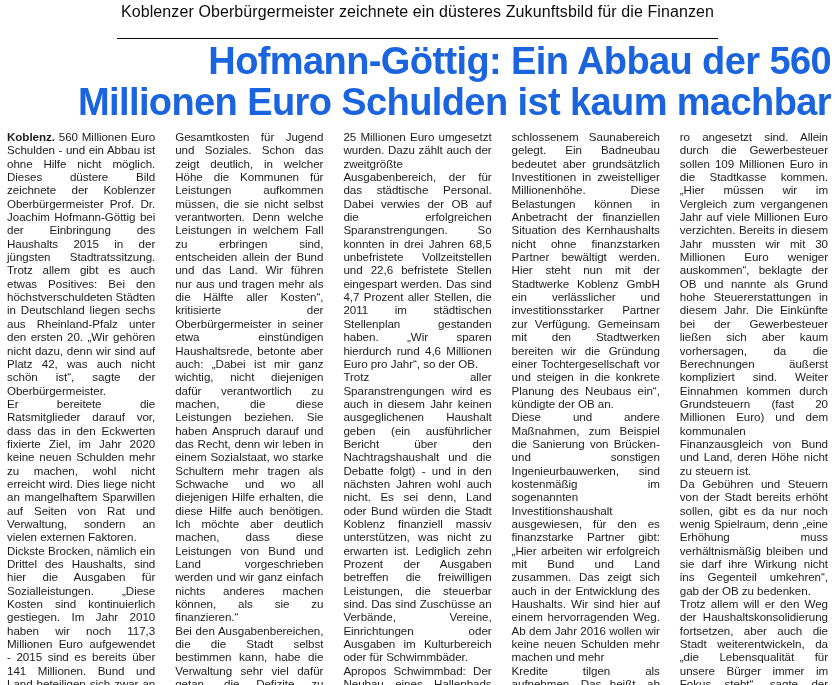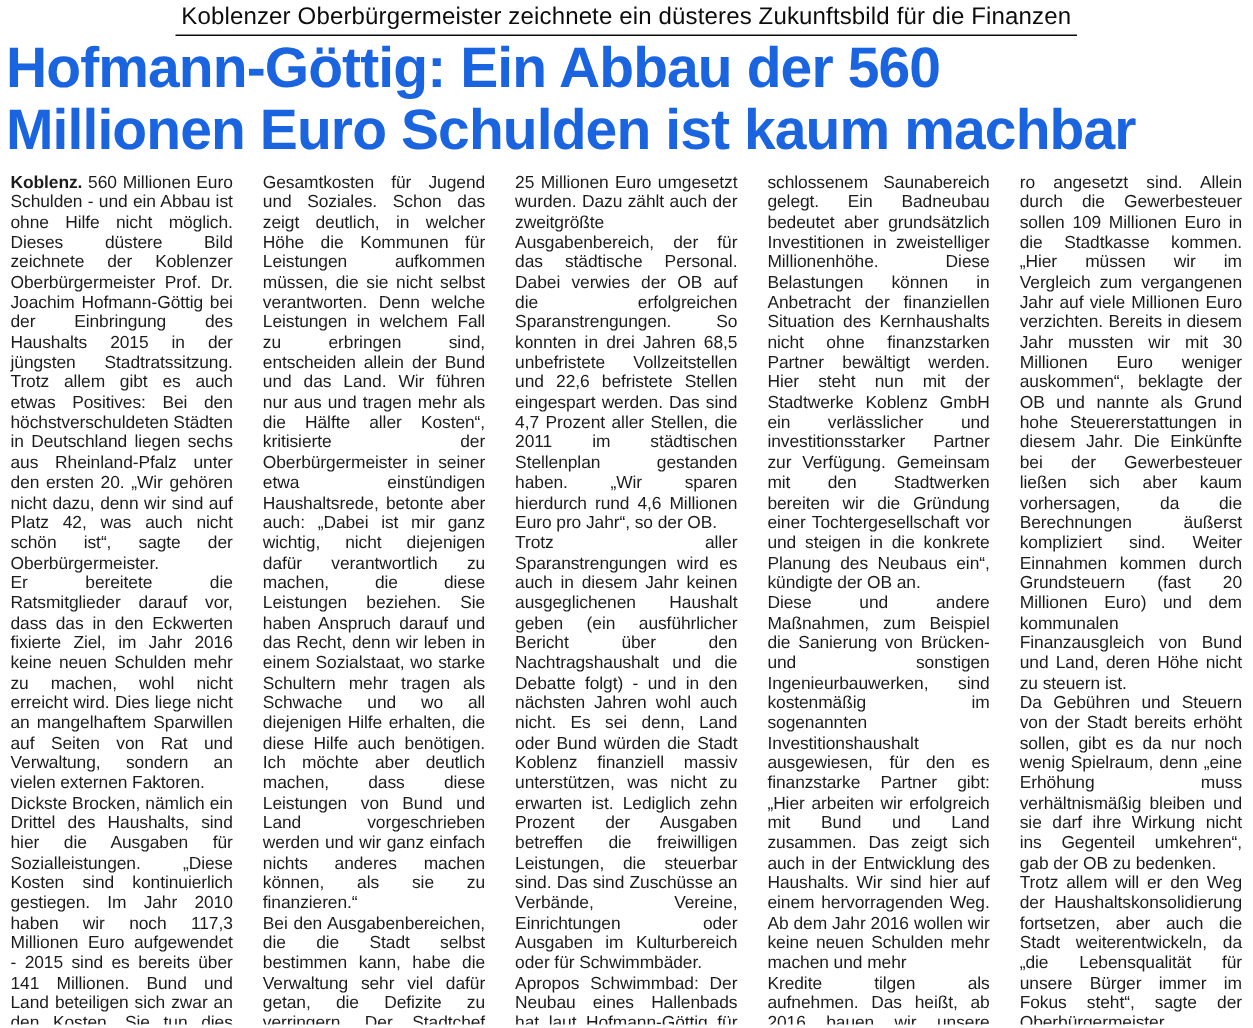--- a/index.html
+++ b/index.html
@@ -16,26 +16,26 @@
     font-family:"Liberation Sans", sans-serif;
     color:var(--body-text);
   }
   .page{width:835px;height:685px;padding:2px 4px 0 4px;}
   .kicker-row{text-align:center;}
   .kicker{
     display:inline-block;
     font-size:16px;line-height:19px;
     color:#0c0c0c;
     border-bottom:1.5px solid #0c0c0c;
-    padding:0 4px 2px 4px;
+    padding:0 4px 17px 4px;
     letter-spacing:0.1px;
   }
   .headline{
     margin-top:2px;
-    text-align:left;
+    text-align:right;
     color:var(--headline-blue);
     font-weight:bold;
     font-size:38px;
     line-height:41px;
     letter-spacing:-0.6px;
   }
   .columns{
     display:flex;
     gap:20px;
     padding:0 3px;
@@ -74,21 +74,21 @@
   <div class="kicker-row">
     <span class="kicker">Koblenzer Oberbürgermeister zeichnete ein düsteres Zukunftsbild für die Finanzen</span>
   </div>
   <div class="headline">
     <div>Hofmann-Göttig: Ein Abbau der 560</div>
     <div>Millionen Euro Schulden ist kaum machbar</div>
   </div>
   <div class="columns">
       <div class="col">
         <p class="para"><b>Koblenz.</b> 560 Millionen Euro Schulden - und ein Abbau ist ohne Hilfe nicht möglich. Dieses düstere Bild zeichnete der Koblenzer Oberbürgermeister Prof. Dr. Joachim Hofmann-Göttig bei der Einbringung des Haushalts 2015 in der jüngsten Stadtratssitzung. Trotz allem gibt es auch etwas Positives: Bei den höchstverschuldeten Städten in Deutschland liegen sechs aus Rheinland-Pfalz unter den ersten 20. „Wir gehören nicht dazu, denn wir sind auf Platz 42, was auch nicht schön ist“, sagte der Oberbürgermeister.</p>
-        <p class="para">Er bereitete die Ratsmitglieder darauf vor, dass das in den Eckwerten fixierte Ziel, im Jahr 2016 keine neuen Schulden mehr zu machen, wohl nicht erreicht wird. Dies liege nicht an mangelhaftem Sparwillen auf Seiten von Rat und Verwaltung, sondern an vielen externen Faktoren.</p>
+        <p class="para">Er bereitete die Ratsmitglieder darauf vor, dass das in den Eckwerten fixierte Ziel, im Jahr 2020 keine neuen Schulden mehr zu machen, wohl nicht erreicht wird. Dies liege nicht an mangelhaftem Sparwillen auf Seiten von Rat und Verwaltung, sondern an vielen externen Faktoren.</p>
         <p class="para">Dickste Brocken, nämlich ein Drittel des Haushalts, sind hier die Ausgaben für Sozialleistungen. „Diese Kosten sind kontinuierlich gestiegen. Im Jahr 2010 haben wir noch 117,3 Millionen Euro aufgewendet - 2015 sind es bereits über 141 Millionen. Bund und Land beteiligen sich zwar an den Kosten. Sie tun dies unserer Meinung nach aber viel zu wenig. Ziehen wir alle Erträge ab, so muss die Stadt Koblenz im nächsten Jahr über 76 Millionen Euro allein schultern - das ist mehr als die Hälfte der</p>
       </div>
       <div class="col">
         <p class="para">Gesamtkosten für Jugend und Soziales. Schon das zeigt deutlich, in welcher Höhe die Kommunen für Leistungen aufkommen müssen, die sie nicht selbst verantworten. Denn welche Leistungen in welchem Fall zu erbringen sind, entscheiden allein der Bund und das Land. Wir führen nur aus und tragen mehr als die Hälfte aller Kosten“, kritisierte der Oberbürgermeister in seiner etwa einstündigen Haushaltsrede, betonte aber auch: „Dabei ist mir ganz wichtig, nicht diejenigen dafür verantwortlich zu machen, die diese Leistungen beziehen. Sie haben Anspruch darauf und das Recht, denn wir leben in einem Sozialstaat, wo starke Schultern mehr tragen als Schwache und wo all diejenigen Hilfe erhalten, die diese Hilfe auch benötigen. Ich möchte aber deutlich machen, dass diese Leistungen von Bund und Land vorgeschrieben werden und wir ganz einfach nichts anderes machen können, als sie zu finanzieren.“</p>
         <p class="para">Bei den Ausgabenbereichen, die die Stadt selbst bestimmen kann, habe die Verwaltung sehr viel dafür getan, die Defizite zu verringern. Der Stadtchef verwies dabei auf die erfolgreiche Arbeit der vom Stadtrat eingesetzten Haushaltsstrukturkommission, von deren Vorschläge schon 191 Maßnahmen mit einem Einsparvolumen von etwa</p>
       </div>
       <div class="col">
         <p class="para">25 Millionen Euro umgesetzt wurden. Dazu zählt auch der zweitgrößte Ausgabenbereich, der für das städtische Personal. Dabei verwies der OB auf die erfolgreichen Sparanstrengungen. So konnten in drei Jahren 68,5 unbefristete Vollzeitstellen und 22,6 befristete Stellen eingespart werden. Das sind 4,7 Prozent aller Stellen, die 2011 im städtischen Stellenplan gestanden haben. „Wir sparen hierdurch rund 4,6 Millionen Euro pro Jahr“, so der OB.</p>
         <p class="para">Trotz aller Sparanstrengungen wird es auch in diesem Jahr keinen ausgeglichenen Haushalt geben (ein ausführlicher Bericht über den Nachtragshaushalt und die Debatte folgt) - und in den nächsten Jahren wohl auch nicht. Es sei denn, Land oder Bund würden die Stadt Koblenz finanziell massiv unterstützen, was nicht zu erwarten ist. Lediglich zehn Prozent der Ausgaben betreffen die freiwilligen Leistungen, die steuerbar sind. Das sind Zuschüsse an Verbände, Vereine, Einrichtungen oder Ausgaben im Kulturbereich oder für Schwimmbäder.</p>
         <p class="para">Apropos Schwimmbad: Der Neubau eines Hallenbads hat laut Hofmann-Göttig für viele Koblenzer eine immense Bedeutung. „Wir bereiten deshalb ein zukunftsfähiges Finanzierungskonzept vor. Mit den Grundsatzbeschlüssen haben wir im Stadtrat die Grundsteine für den Neubau eines Sporthallenbads mit ange-</p>

